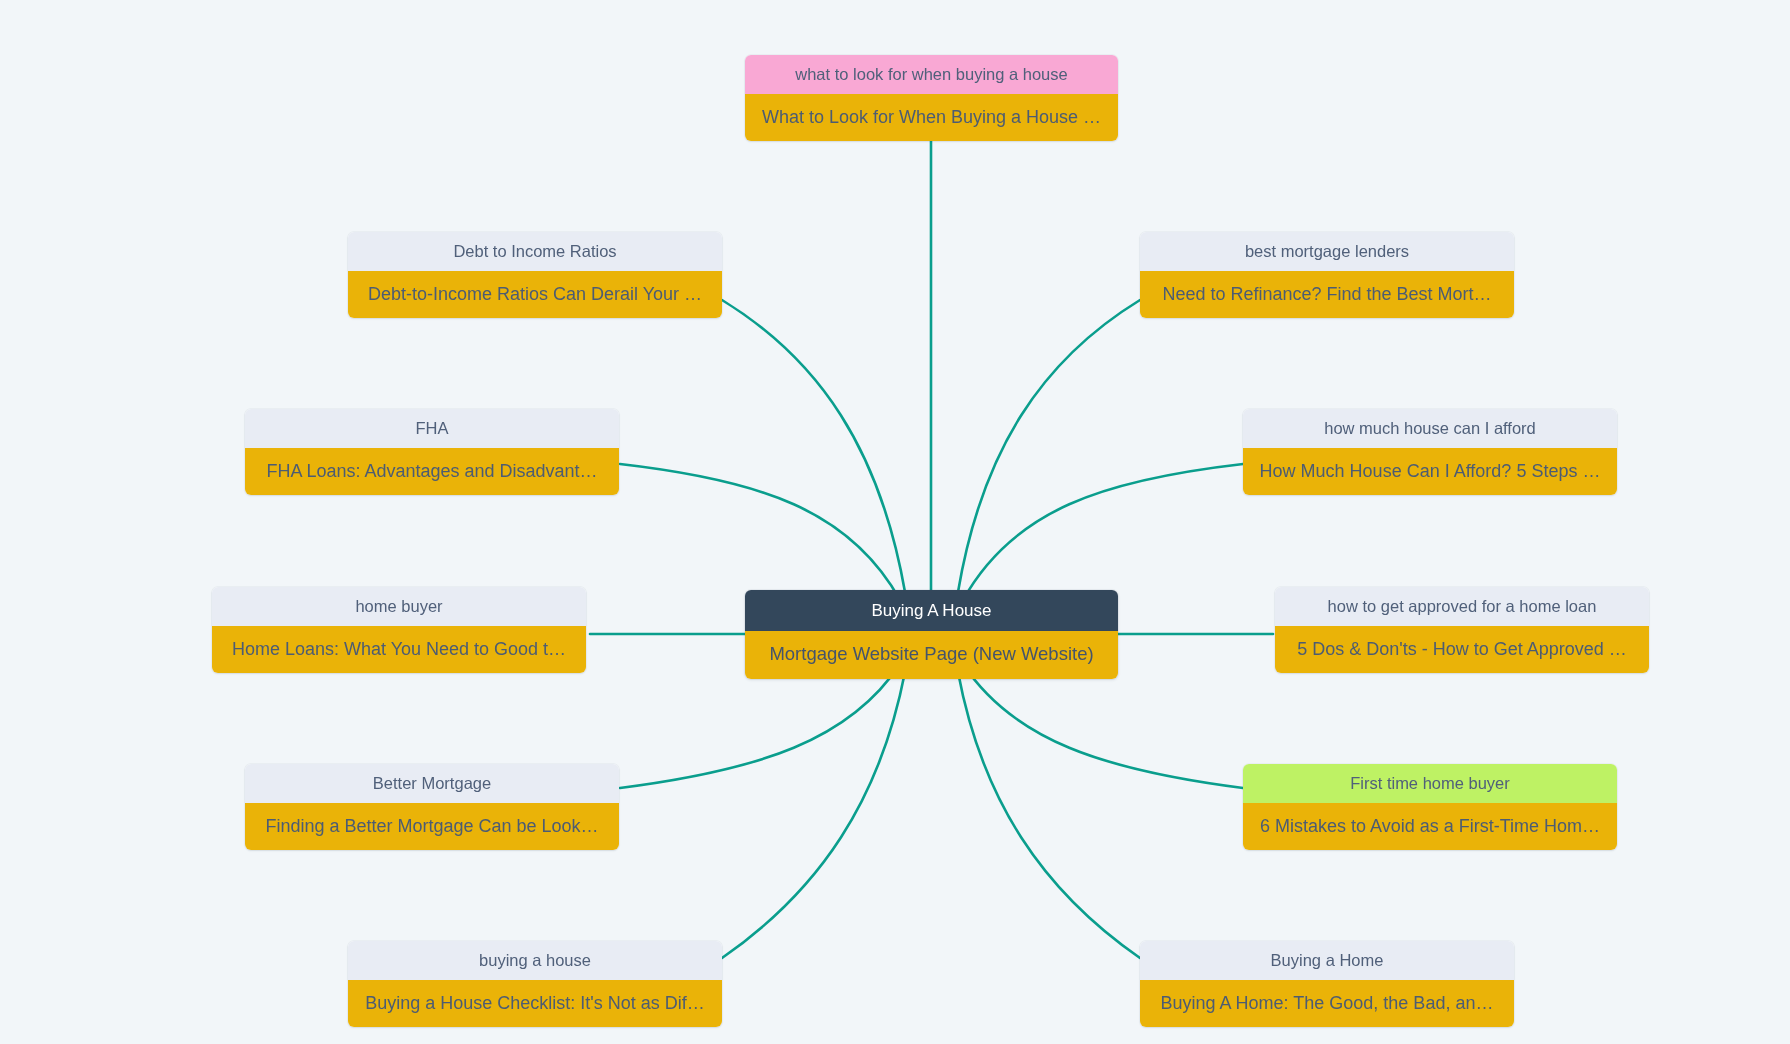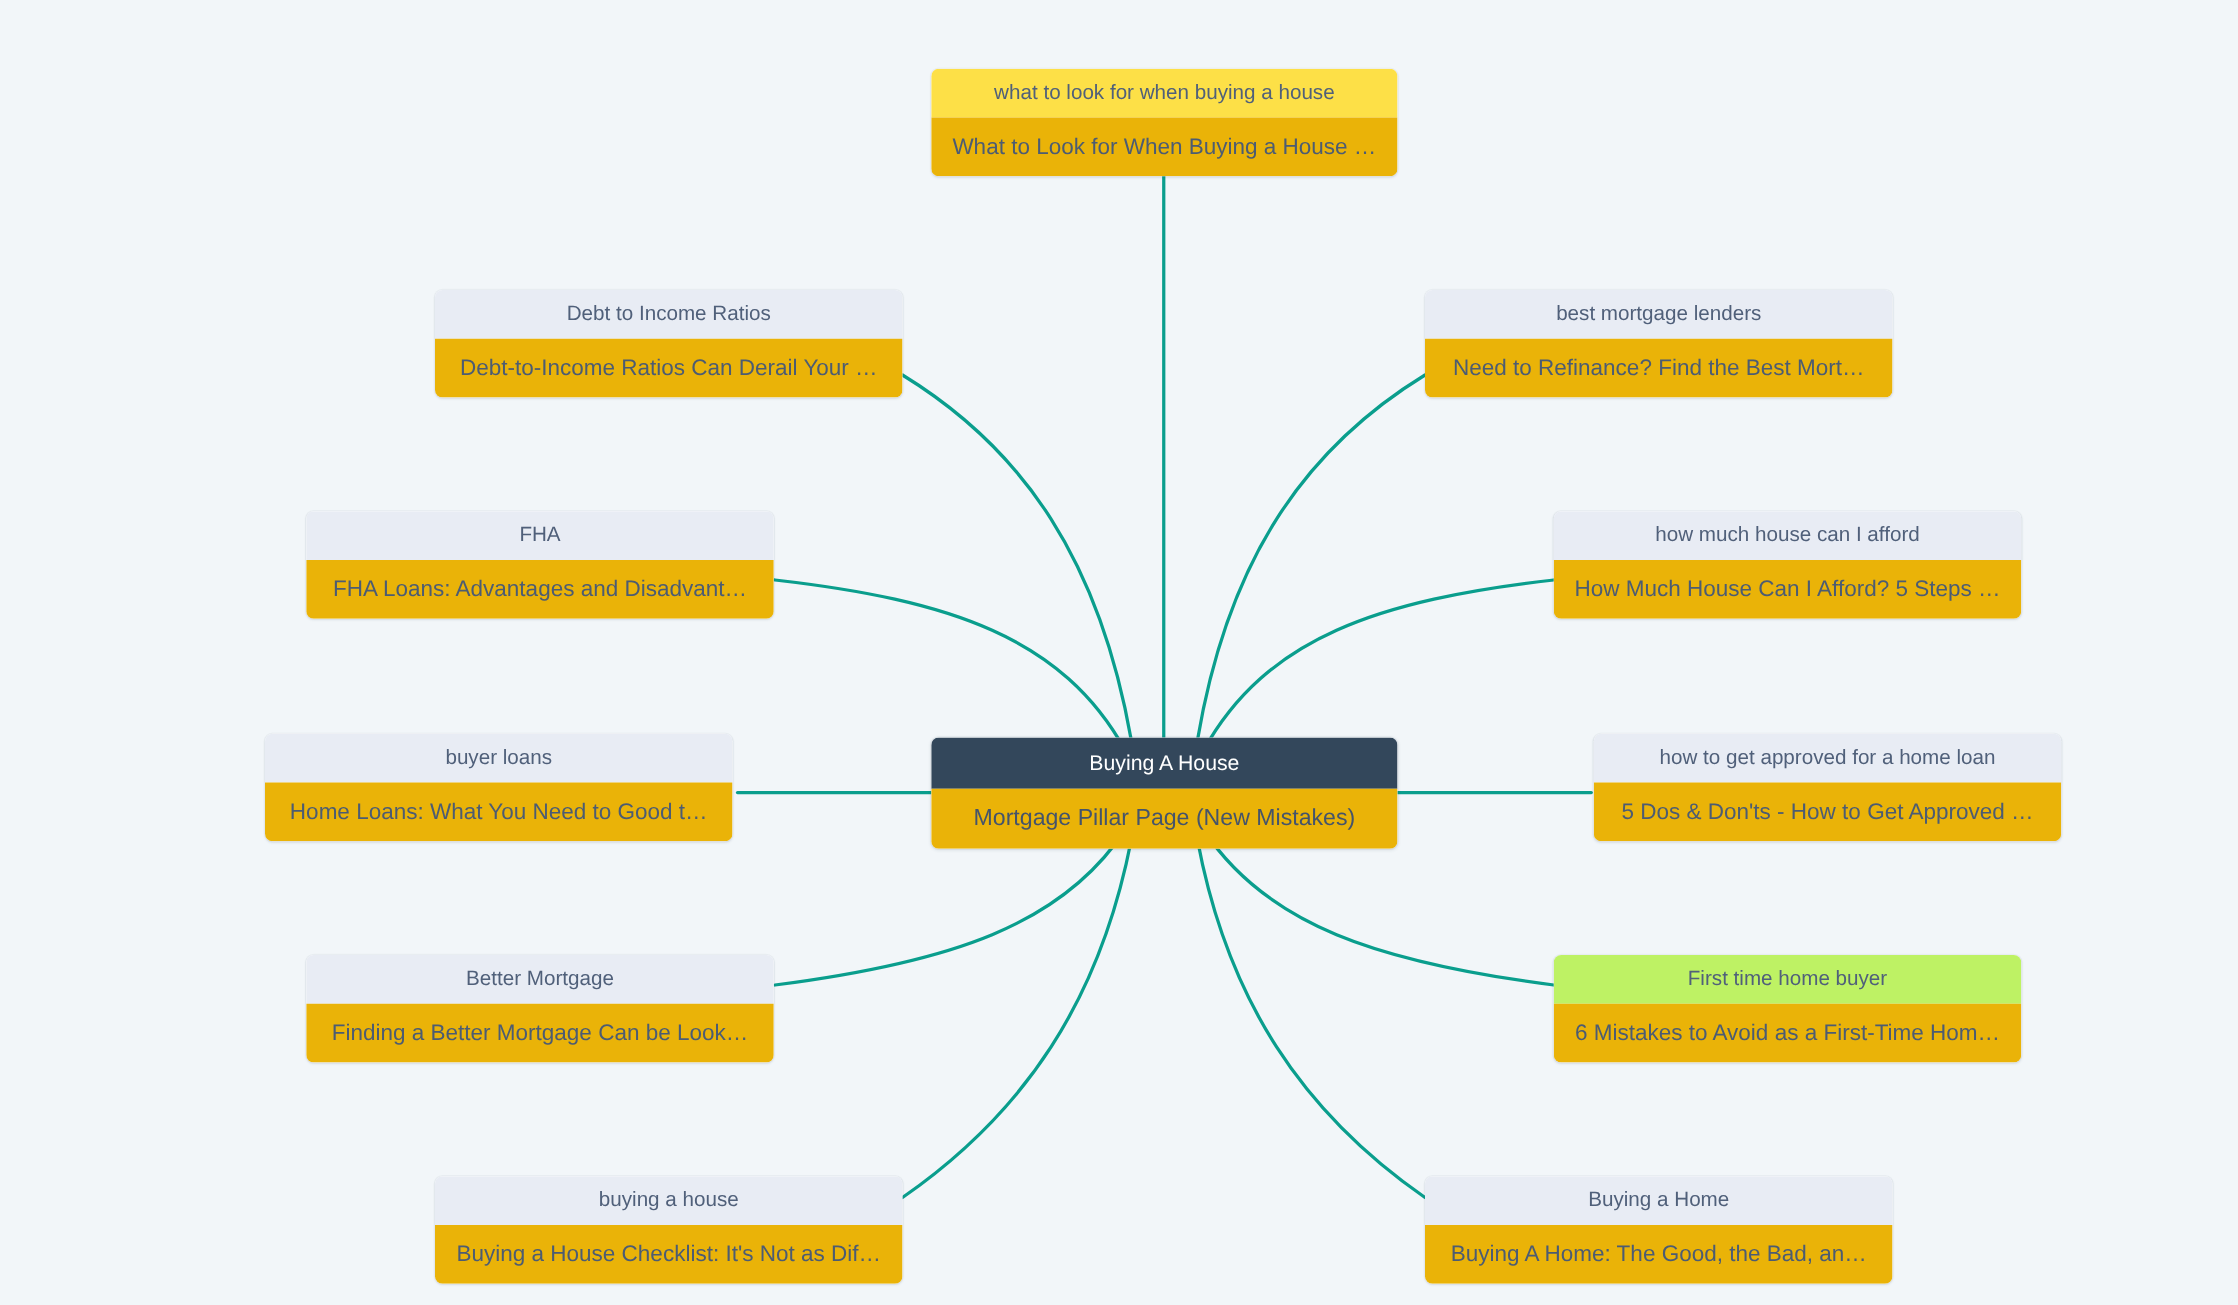--- a/index.html
+++ b/index.html
@@ -110,40 +110,40 @@
 
       <path d="M 1273 634 L 1118 634"></path>
 
       <path d="M 1243 788 C 1103 770 1013 740 963 664"></path>
       <path d="M 1140 958 C 1042 890 982 800 958 672"></path>
     </g>
   </svg>
 
   <div class="node center" style="left:745px; top:590px; width:373px;">
     <div class="node-head" style="background: rgb(51, 71, 91);">Buying A House</div>
-    <div class="node-body">Mortgage Pillar Page (New Mistakes)</div>
+    <div class="node-body">Mortgage Website Page (New Website)</div>
   </div>
 
   <div class="node side-top" style="left:745px; top:55px; width:373px;">
-    <div class="node-head" style="background: #fde047;">what to look for when buying a house</div>
+    <div class="node-head" style="background: #f9a8d4;">what to look for when buying a house</div>
     <div class="node-body">What to Look for When Buying a House …</div>
   </div>
 
   <div class="node side-left" style="left:348px; top:232px; width:374px;">
     <div class="node-head" style="background: rgb(232, 236, 244);">Debt to Income Ratios</div>
     <div class="node-body">Debt-to-Income Ratios Can Derail Your …</div>
   </div>
 
   <div class="node side-left" style="left:245px; top:409px; width:374px;">
     <div class="node-head" style="background: rgb(232, 236, 244);">FHA</div>
     <div class="node-body">FHA Loans: Advantages and Disadvant…</div>
   </div>
 
   <div class="node side-left" style="left:212px; top:587px; width:374px;">
-    <div class="node-head" style="background: rgb(232, 236, 244);">buyer loans</div>
+    <div class="node-head" style="background: rgb(232, 236, 244);">home buyer</div>
     <div class="node-body">Home Loans: What You Need to Good t…</div>
   </div>
 
   <div class="node side-left" style="left:245px; top:764px; width:374px;">
     <div class="node-head" style="background: rgb(232, 236, 244);">Better Mortgage</div>
     <div class="node-body">Finding a Better Mortgage Can be Look…</div>
   </div>
 
   <div class="node side-left" style="left:348px; top:941px; width:374px;">
     <div class="node-head" style="background: rgb(232, 236, 244);">buying a house</div>

